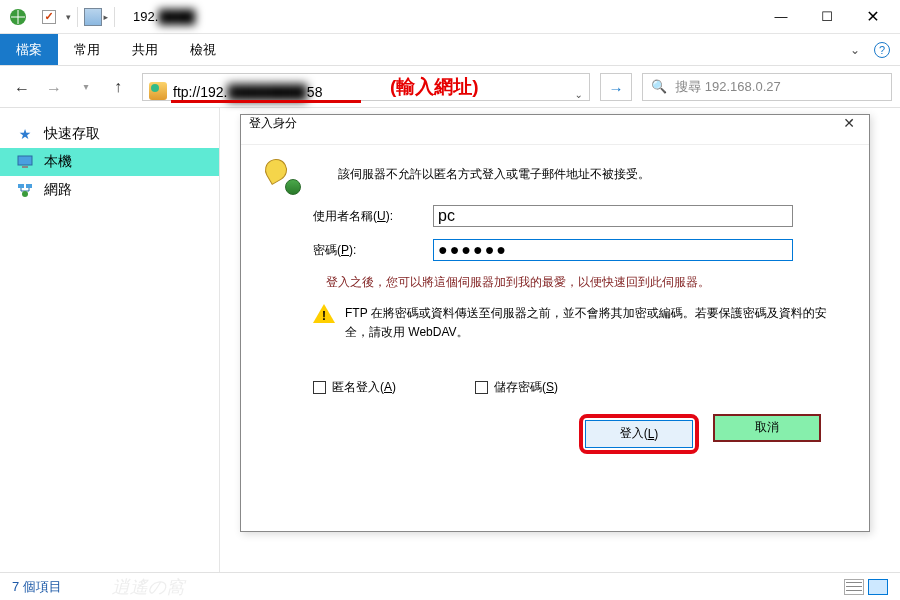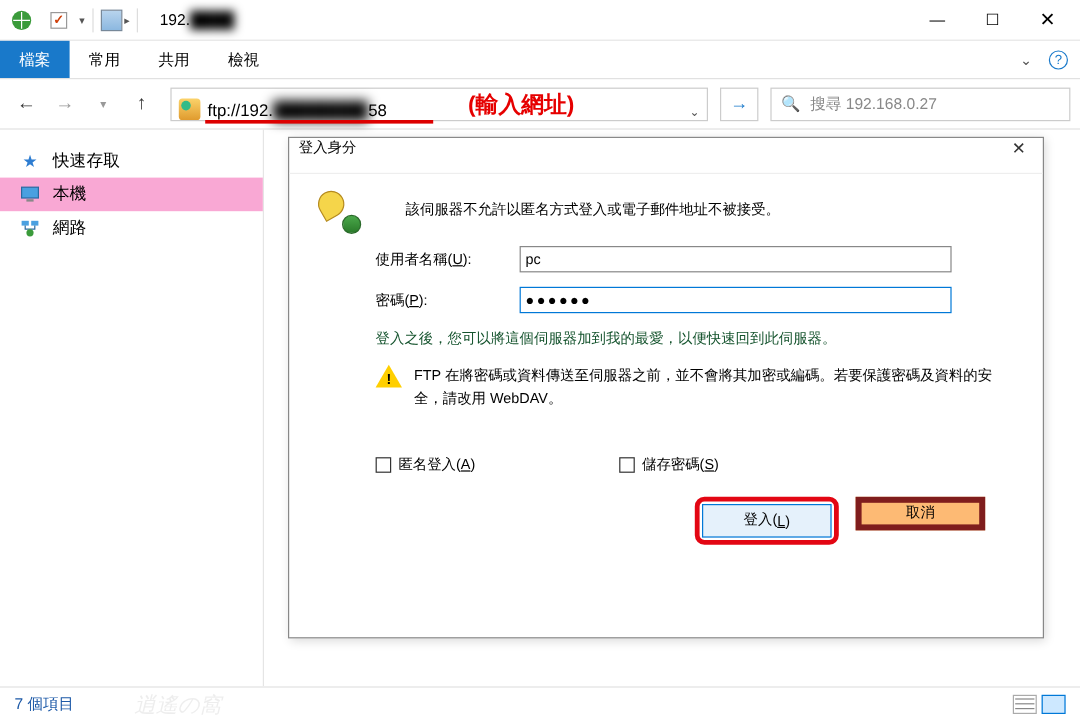--- a/index.html
+++ b/index.html
@@ -39,51 +39,51 @@
     .addr .drop { margin-left: auto; color: #555; font-size: 10px; }
     .annotation { color: #e60000; font-size: 19px; font-weight: bold; margin-left: 10px; }
     .gobtn { width: 32px; height: 28px; border: 1px solid #ccc; display: flex; align-items: center; justify-content: center; color: #1979ca; font-size: 15px; }
     .search { width: 250px; height: 28px; border: 1px solid #ccc; display: flex; align-items: center; padding: 0 8px; color: #888; margin-left: 6px; }
     .search .sicon { margin-right: 8px; }
     
     
     .body { display: flex; height: calc(600px - 34px - 32px - 42px - 28px); }
     .sidebar { width: 220px; padding: 12px 0; border-right: 1px solid #e5e5e5; }
     .sbitem { padding: 5px 16px; display: flex; align-items: center; gap: 10px; font-size: 14px; }
-    .sbitem.sel { background: #f9a8d4; }
+    .sbitem.sel { background: #5eead4; }
     .sbicon { width: 18px; height: 18px; display: flex; align-items: center; justify-content: center; }
     .content { flex: 1; position: relative; }
     
     
     .dialog { position: absolute; left: 20px; top: 6px; width: 630px; height: 418px; border: 1px solid #888; background: #fff; box-shadow: 2px 2px 8px rgba(0,0,0,0.15); }
     .dlg-title { height: 30px; display: flex; align-items: flex-start; padding: 0 8px; font-size: 12px; border-bottom: 1px solid #eee; }
     .dlg-title .x { margin-left: auto; font-size: 14px; color: #333; width: 24px; text-align: center; }
     .dlg-body { padding: 14px 24px 12px 24px; font-size: 12px; }
     .dlg-row { display: flex; align-items: flex-start; margin-bottom: 12px; }
     .keyicon { width: 34px; height: 34px; margin-right: 14px; position: relative;}
     .keyicon .kbody { width:22px; height:22px; background:#f5d54a; border:1px solid #b58a1e; border-radius:50% 50% 50% 0; transform: rotate(-30deg); }
     .keyicon .kglobe { position:absolute; right:-2px; bottom:-2px; width:16px; height:16px; border-radius:50%; background:linear-gradient(#4aa84a,#2a7a2a); border:1px solid #2a6a2a;}
     .dlg-msg { padding-top: 6px; line-height: 1.6; margin-left: 25px; }
     .form { margin: 6px 0 0 48px; }
     .frow { display: flex; align-items: center; margin-bottom: 12px; }
     .flabel { width: 120px; }
     .fval { }
-    .finput { width: 360px; height: 22px; border: 1px solid #888; padding: 0 4px; font-size: 12px; }
+    .finput { width: 360px; height: 22px; border: 1px solid #888; padding: 0 4px; font-size: 16px; }
     .finput.pw { border: 1px solid #0078d7; letter-spacing: 2px; }
-    .hint { margin: 10px 0 12px 48px; color: #14532d; line-height: 1.6; }
+    .hint { margin: 10px 0 12px 61px; color: #7f1d1d; line-height: 1.6; }
     .warn { display: flex; align-items: flex-start; margin: 8px 0 0 48px; gap: 10px; line-height: 1.6; }
     .warnicon { position: relative; width: 22px; height: 20px; }
     .warnicon .tri { width:0; height:0; border-left:11px solid transparent; border-right:11px solid transparent; border-bottom:19px solid #ffcf00; }
     .warnicon .ex { position:absolute; top:3px; left:0; width:22px; text-align:center; font-weight:bold; color:#000; font-size:12px;}
     .warn-txt { flex: 1; }
-    .checks { display: flex; gap: 120px; margin: 36px 0 0 48px; }
+    .checks { display: flex; gap: 79px; margin: 36px 0 0 48px; }
     .chkbox { display: flex; align-items: center; gap: 6px; }
     .chkbox .box { width: 13px; height: 13px; border: 1px solid #333; background:#fff; }
     .dlg-btns { display: flex; justify-content: flex-end; gap: 14px; margin: 18px 24px 0 0; }
-    .dbtn { width: 108px; height: 28px; border: 5px solid #7f1d1d; background: #fdba74; display: flex; align-items: center; justify-content: center; font-size: 12px; }
+    .dbtn { width: 108px; height: 28px; border: 2px solid #7f1d1d; background: #86efac; display: flex; align-items: center; justify-content: center; font-size: 12px; }
     .login-hl { border: 4px solid #e30613; border-radius: 8px; padding: 2px; }
     .login-hl .dbtn { border: 1px solid #0078d7; background: #e5f1fb; }
     
     
     .statusbar { position: absolute; bottom: 0; left: 0; right: 0; height: 28px; border-top: 1px solid #e1e1e1; display: flex; align-items: center; padding: 0 12px; font-size: 13px; color: #1e5aa8; background:#fff;}
     .statusbar .wm { margin-left: 50px; color: #ddd; font-size: 18px; font-style: italic; opacity:0.5;}
     .statusbar .vicons { margin-left: auto; display: flex; gap: 4px; }
     .vicon { width: 20px; height: 16px; border: 1px solid #aaa; display:flex; flex-direction:column; justify-content:space-around; padding:1px;}
     .vicon .l { height:1px; background:#888;}
     .vicon.sel{border-color:#0078d7; background:#cde8ff;}

